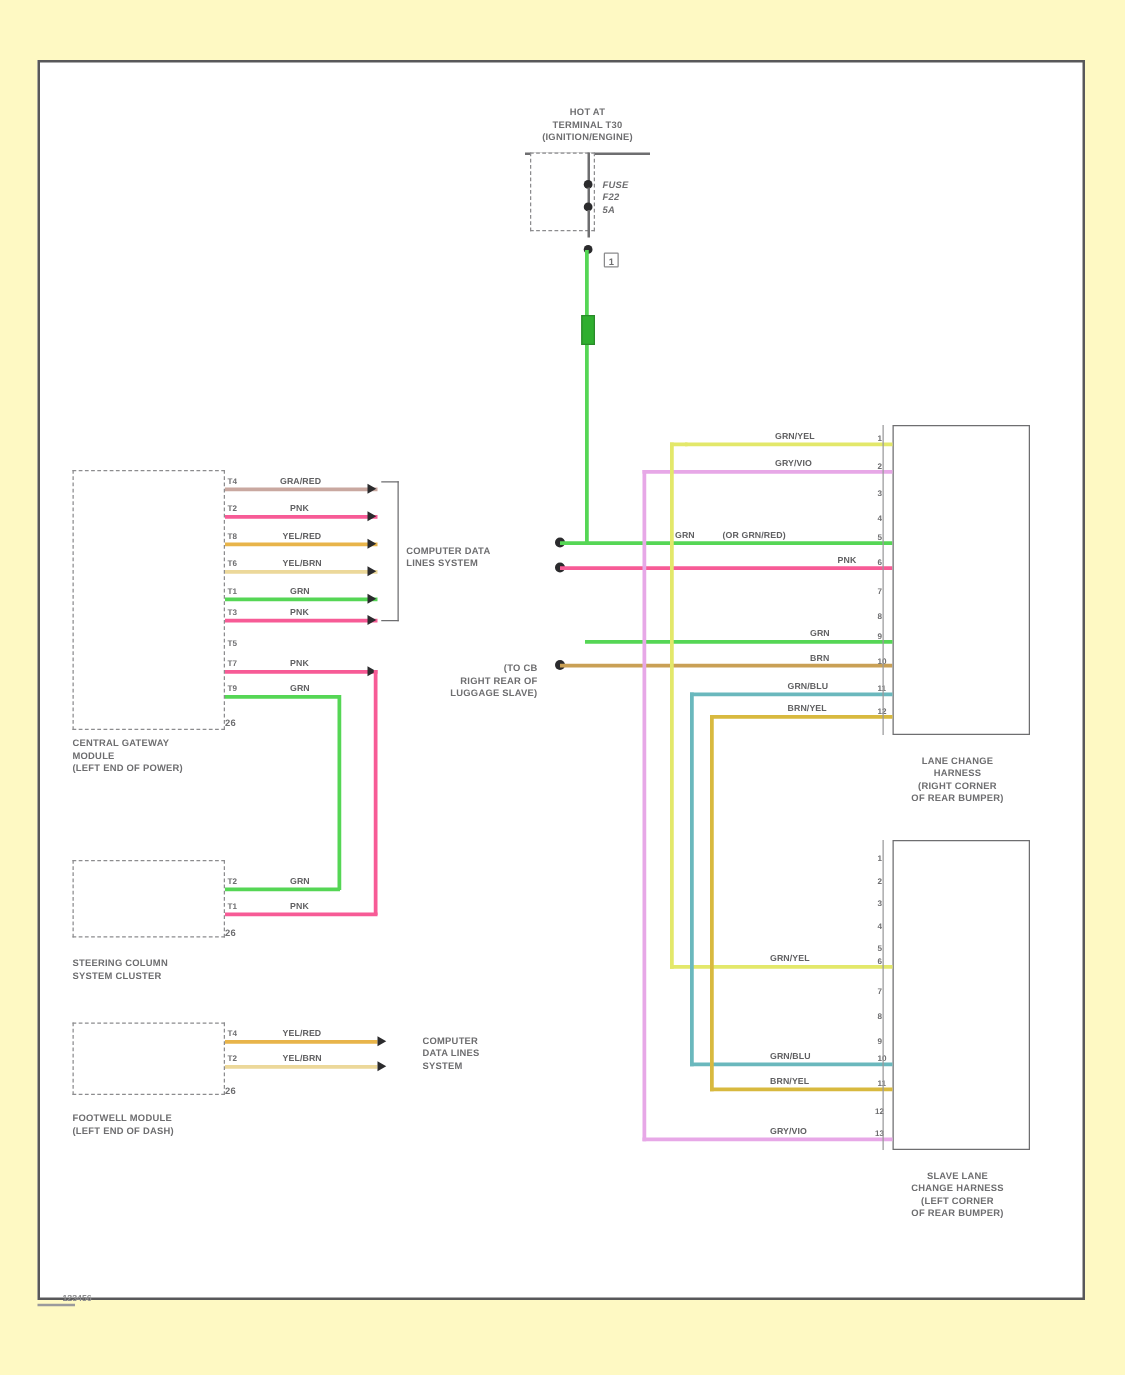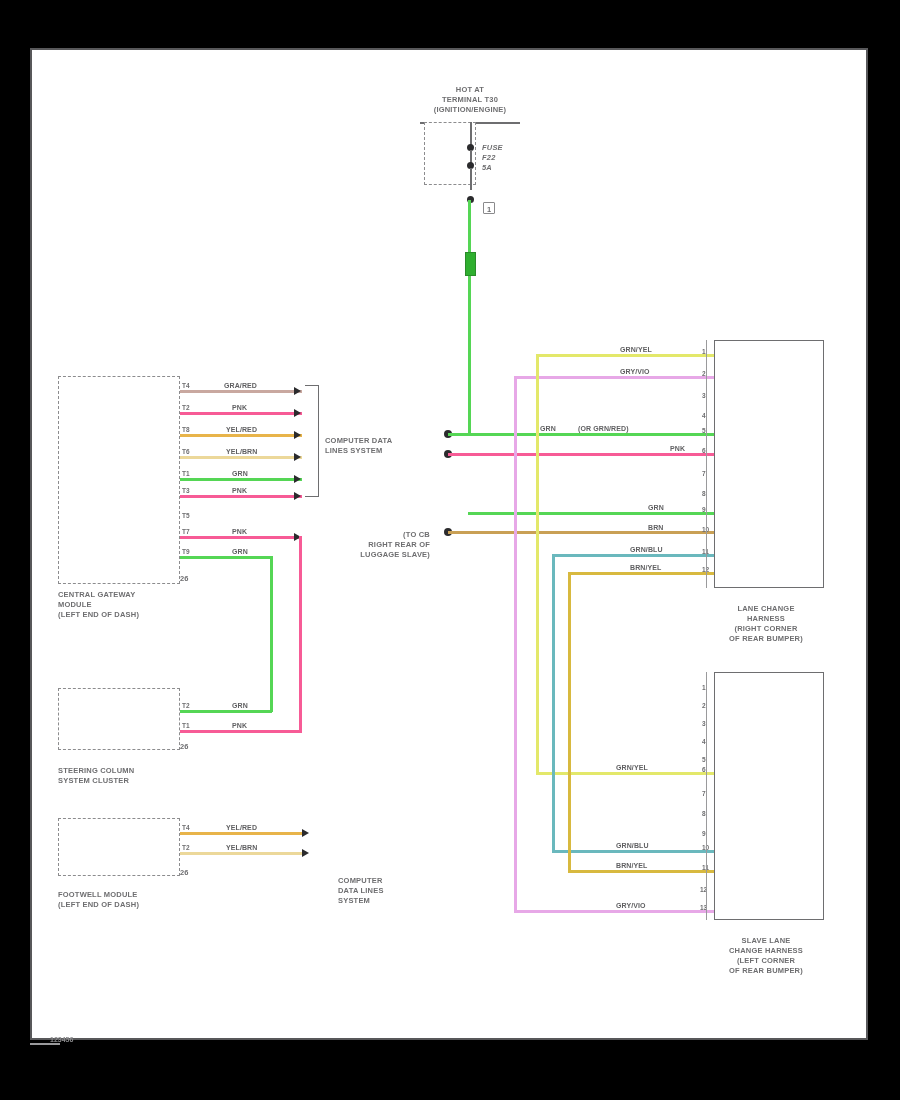--- a/index.html
+++ b/index.html
@@ -5,21 +5,21 @@
   html, body {
     margin: 0;
     padding: 0;
     background: #ffffff;
     font-family: "Liberation Sans", sans-serif;
   }
   #page {
     position: relative;
     width: 900px;
     height: 1100px;
-    background: #000000;
+    background: #fef9c3;
     overflow: hidden;
   }
   
   #sheet-border {
     position: absolute;
     left: 30px;
     top: 48px;
     width: 838px;
     height: 992px;
     border: 2px solid #58585a;
@@ -145,21 +145,21 @@
   <div class="lbl" style="left:487px; top:205px;">1</div>
   <div style="position:absolute; left:483px; top:202px; width:10px; height:10px; border:1px solid #8a8a8c; border-radius:1px;"></div>
 
   <div class="wire wv" style="left:468px; top:200px; height:235px; background:#55d655;"></div>
 
   <div style="position:absolute; left:465px; top:252px; width:9px; height:22px; background:#2faf2f; border:1px solid #2a8a2a;"></div>
 
   <div class="box-dashed" style="left:58px; top:376px; width:122px; height:208px;"></div>
   <div class="lbl" style="left:58px; top:590px; width:130px;">CENTRAL GATEWAY
 MODULE
-(LEFT END OF DASH)</div>
+(LEFT END OF POWER)</div>
   <div class="lbl" style="left:180px; top:574px;">26</div>
 
   <div class="bracket" style="left:305px; top:385px; width:14px; height:112px;"></div>
   <div class="lbl" style="left:325px; top:436px; width:90px;">COMPUTER DATA
 LINES SYSTEM</div>
 
   <div class="wire wh" style="left:180px; top:390px; width:122px; background:#c9a8a0;"></div>
   <div class="pin" style="left:182px; top:382px;">T4</div>
   <div class="wirelbl" style="left:224px; top:382px;">GRA/RED</div>
   <div class="arrow" style="left:294px; top:387px;"></div>
@@ -223,21 +223,21 @@
   <div class="wire wh" style="left:180px; top:832px; width:122px; background:#e8b44a;"></div>
   <div class="pin" style="left:182px; top:824px;">T4</div>
   <div class="wirelbl" style="left:226px; top:824px;">YEL/RED</div>
   <div class="arrow" style="left:302px; top:829px;"></div>
 
   <div class="wire wh" style="left:180px; top:852px; width:122px; background:#ecd89a;"></div>
   <div class="pin" style="left:182px; top:844px;">T2</div>
   <div class="wirelbl" style="left:226px; top:844px;">YEL/BRN</div>
   <div class="arrow" style="left:302px; top:849px;"></div>
 
-  <div class="lbl" style="left:338px; top:828px; width:80px;margin-top:48px;">COMPUTER
+  <div class="lbl" style="left:338px; top:828px; width:80px;">COMPUTER
 DATA LINES
 SYSTEM</div>
 
   <div class="dot" style="left:444px; top:430px;"></div>
 
   <div class="dot" style="left:444px; top:450px;"></div>
 
   <div class="dot" style="left:444px; top:528px;"></div>
 
   <div class="lbl" style="left:330px; top:530px; width:100px; text-align:right;">(TO CB

